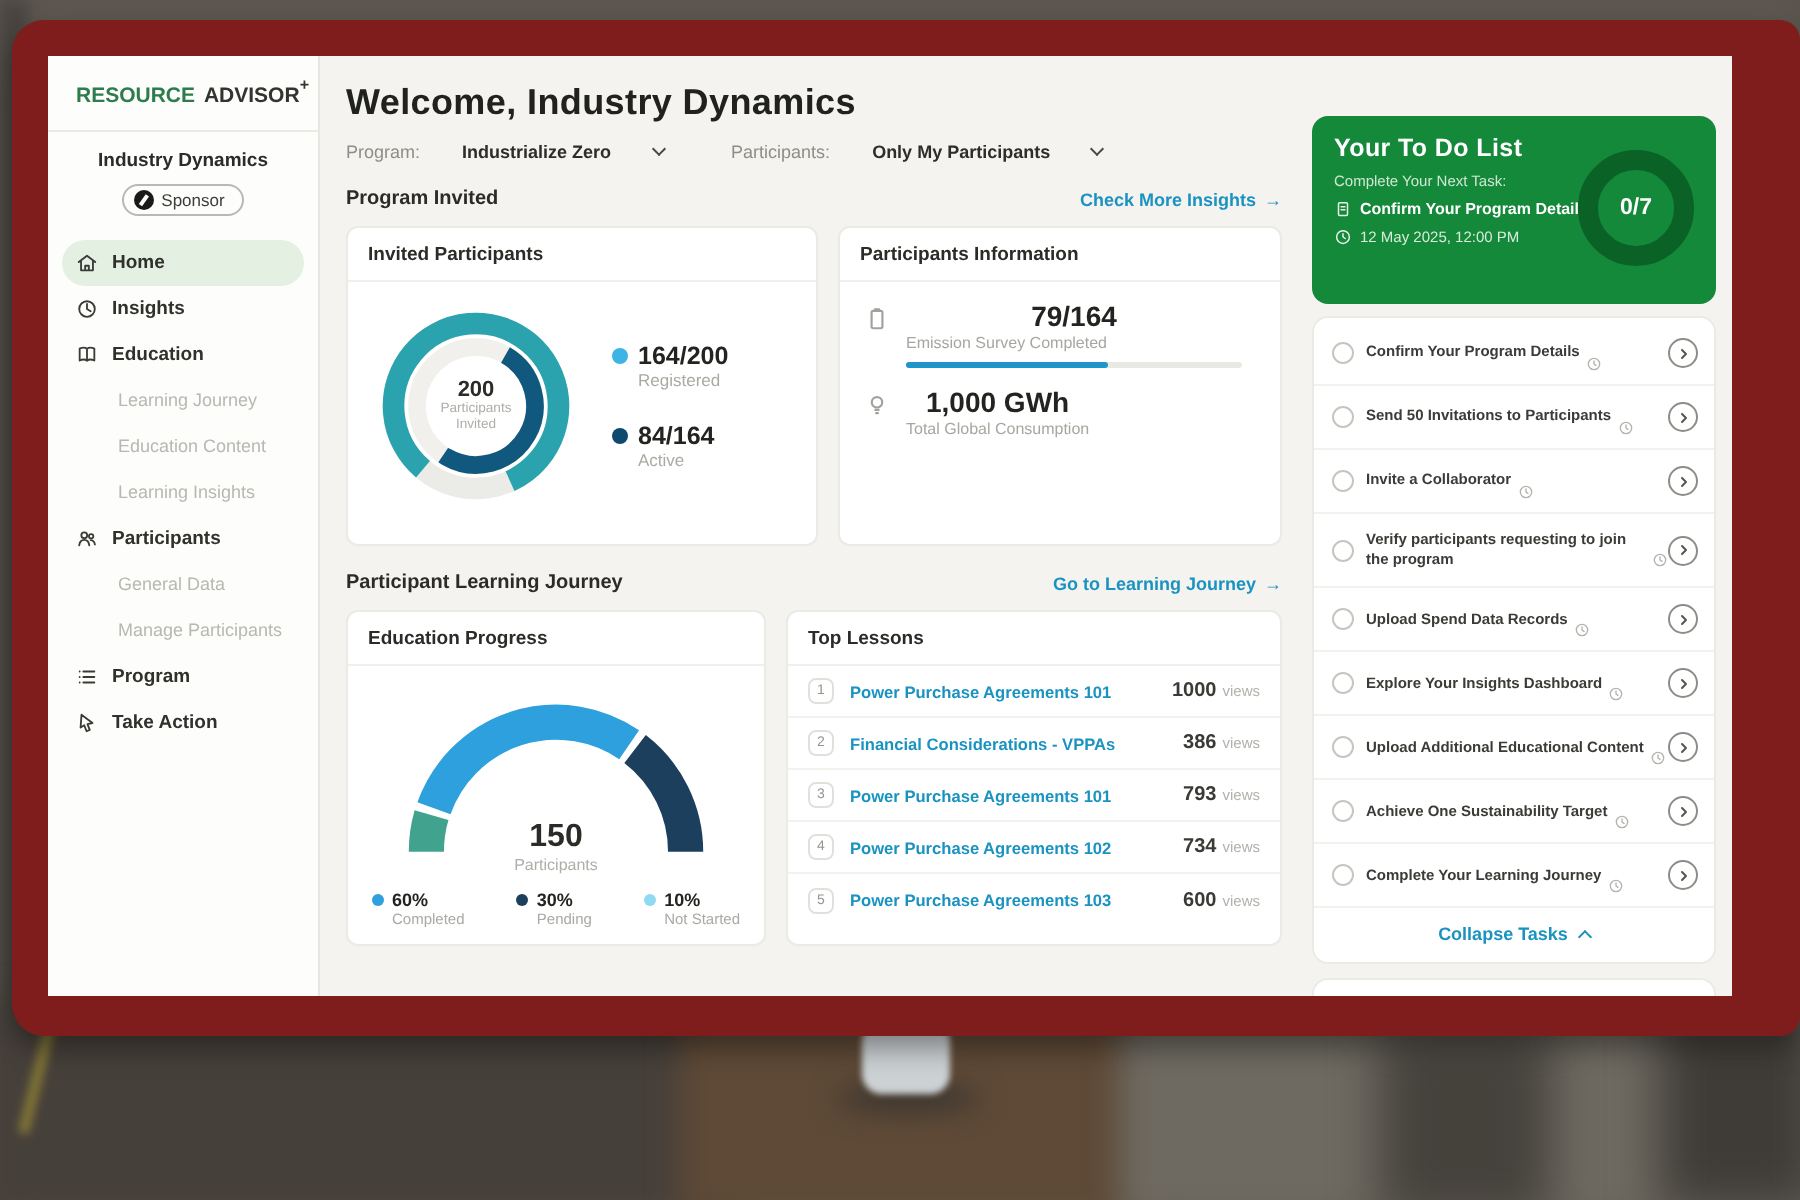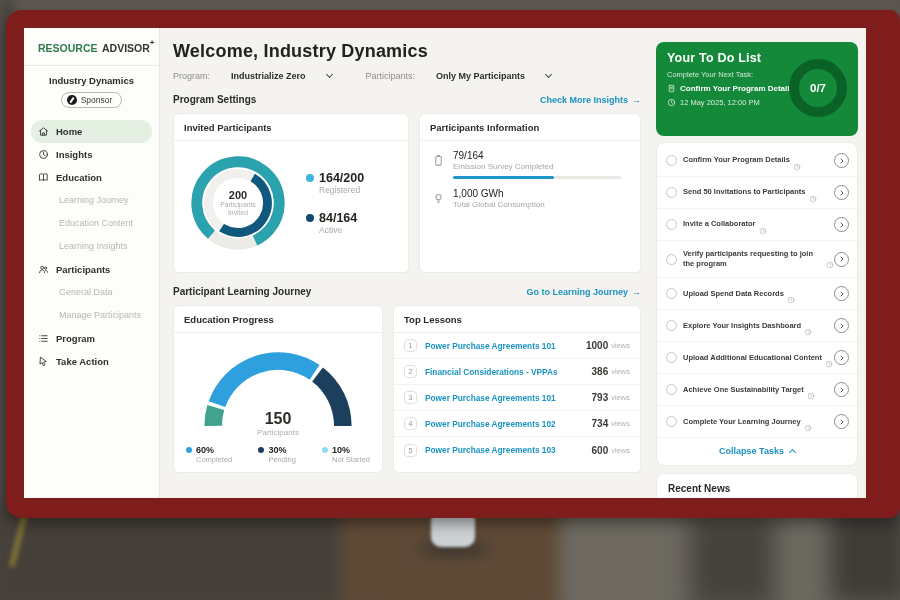--- a/index.html
+++ b/index.html
@@ -73,21 +73,21 @@
   .leg-top { display:flex; align-items:center; gap:5px; }
   .leg-dot { width:8px; height:8px; border-radius:50%; flex-shrink:0; }
   .leg-val { font-size:12.5px; font-weight:bold; color:#23231f; }
   .leg-lab { font-size:8.5px; color:#aba9a3; margin-left:13px; }
 
   
   .card-pinfo { flex:1; height:160px; }
   .stat-row { display:flex; align-items:flex-start; gap:8px; padding:9px 12px 0 12px; }
   .stat-ic { width:13px; height:13px; color:#a3a19b; margin-top:3px; flex-shrink:0; }
   .stat-ic svg { width:13px; height:13px; }
-  .stat-val { font-size:10px; font-weight:normal; color:#23231f; }
+  .stat-val { font-size:14px; font-weight:bold; color:#23231f;text-align:center; }
   .stat-lab { font-size:8px; color:#a8a6a0; margin-top:1px; }
   .stat-track { width:168px; height:3px; background:#e9e9e4; border-radius:2px; margin-top:5px; }
   .stat-fill { height:3px; background:#1f96c9; border-radius:2px; }
 
   
   .card-edu { width:210px; height:168px; position:relative; }
   .gauge-wrap { position:relative; width:190px; height:100px; margin:4px auto 0; }
   .gauge-center { position:absolute; left:0; right:0; bottom:0; text-align:center; }
   .gauge-val { font-size:16px; font-weight:bold; color:#2b2b27; }
   .gauge-lab { font-size:8px; color:#b0aea8; }
@@ -102,21 +102,21 @@
   .card-lessons { flex:1; height:168px; }
   .lesson-row { display:flex; align-items:center; padding:0 10px; height:26px; border-bottom:1px solid #f2f2ee; cursor:pointer; }
   .lesson-row:last-child { border-bottom:none; }
   .rank { width:13px; height:13px; border:1px solid #e1e1dc; border-radius:4px; font-size:7px; color:#96948e;
           display:flex; align-items:center; justify-content:center; flex-shrink:0; }
   .lesson-title { font-size:8.3px; font-weight:bold; color:#1a93c1; margin-left:8px; flex:1; }
   .views-val { font-size:10px; font-weight:bold; color:#3a3a36; }
   .views-lab { font-size:7.5px; color:#b3b1ab; margin-left:3px; }
 
   
-  .rightpanel { flex:1; padding:14px 8px 0 2px; }
+  .rightpanel { flex:1; padding:30px 8px 0 2px; }
   .todo-green { width:202px; background:#15893a; border-radius:8px; padding:9px 11px; position:relative; height:94px; color:#fff; }
   .todo-title { font-size:12.5px; font-weight:bold; letter-spacing:.2px; }
   .todo-sub { font-size:7.5px; color:#cfe7d4; margin-top:5px; }
   .todo-next { display:flex; align-items:center; gap:4px; margin-top:5px; font-size:8px; font-weight:bold; }
   .todo-time { display:flex; align-items:center; gap:4px; margin-top:5px; font-size:7.5px; color:#d9ecdc; }
   .todo-ic { width:9px; height:9px; color:#e8f4ea; flex-shrink:0; }
   .todo-ic svg { width:9px; height:9px; }
   .todo-ring { position:absolute; right:11px; top:17px; width:58px; height:58px; border-radius:50%;
                border:10px solid #0b6227; display:flex; align-items:center; justify-content:center; }
   .todo-ring-val { font-size:11.5px; font-weight:bold; color:#fff; }
@@ -235,21 +235,21 @@
         <span class="chev"></span>
       </div>
       <div class="filter">
         <span class="filter-label">Participants:</span>
         <span class="filter-value">Only My Participants</span>
         <span class="chev"></span>
       </div>
     </div>
 
     <div class="section-row">
-      <span class="section-title">Program Settings</span>
+      <span class="section-title">Program Invited</span>
       <span class="link">
         <span>Check More Insights</span>
         <span>→</span>
       </span>
     </div>
 
     <div class="cards-row">
 
       <div class="card card-invited">
         <div class="card-h">Invited Participants</div>

